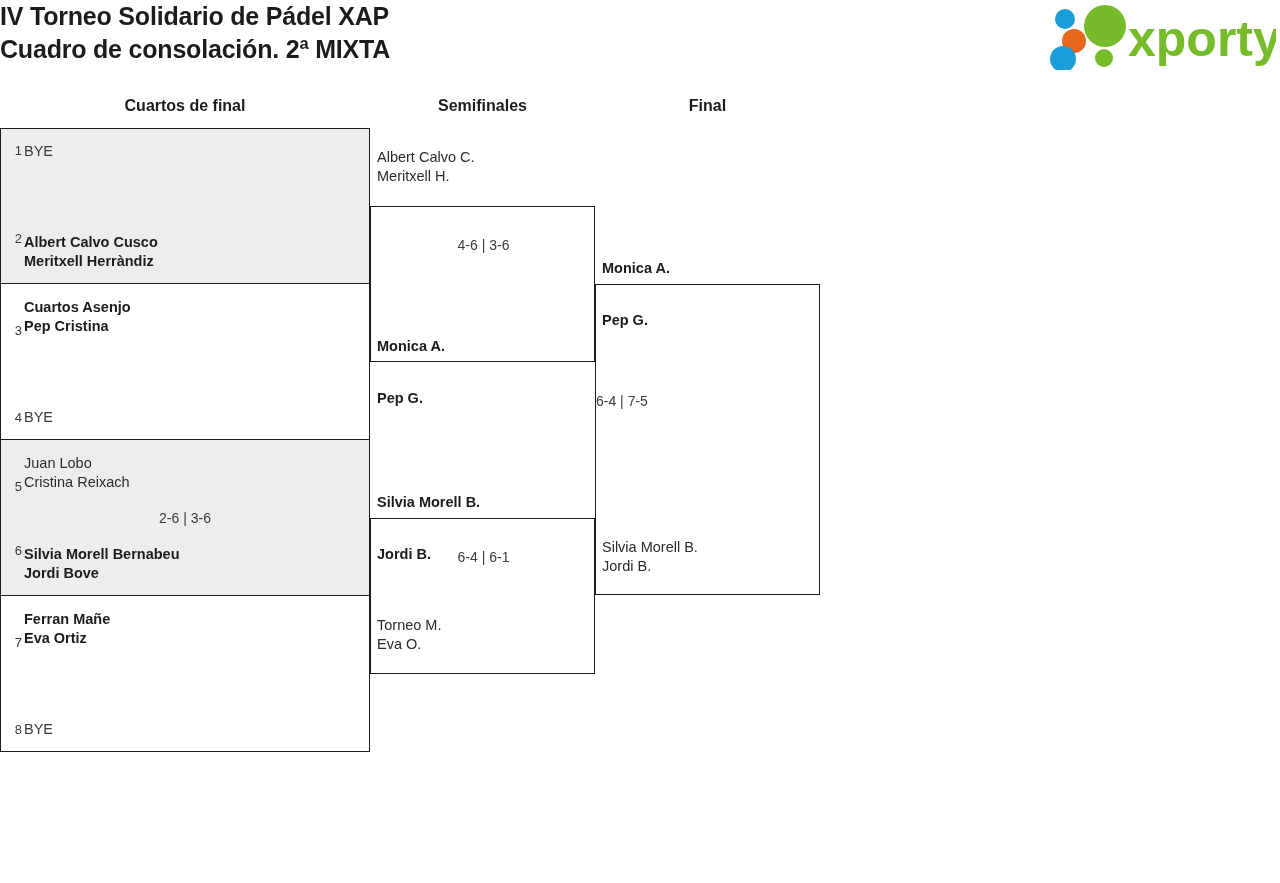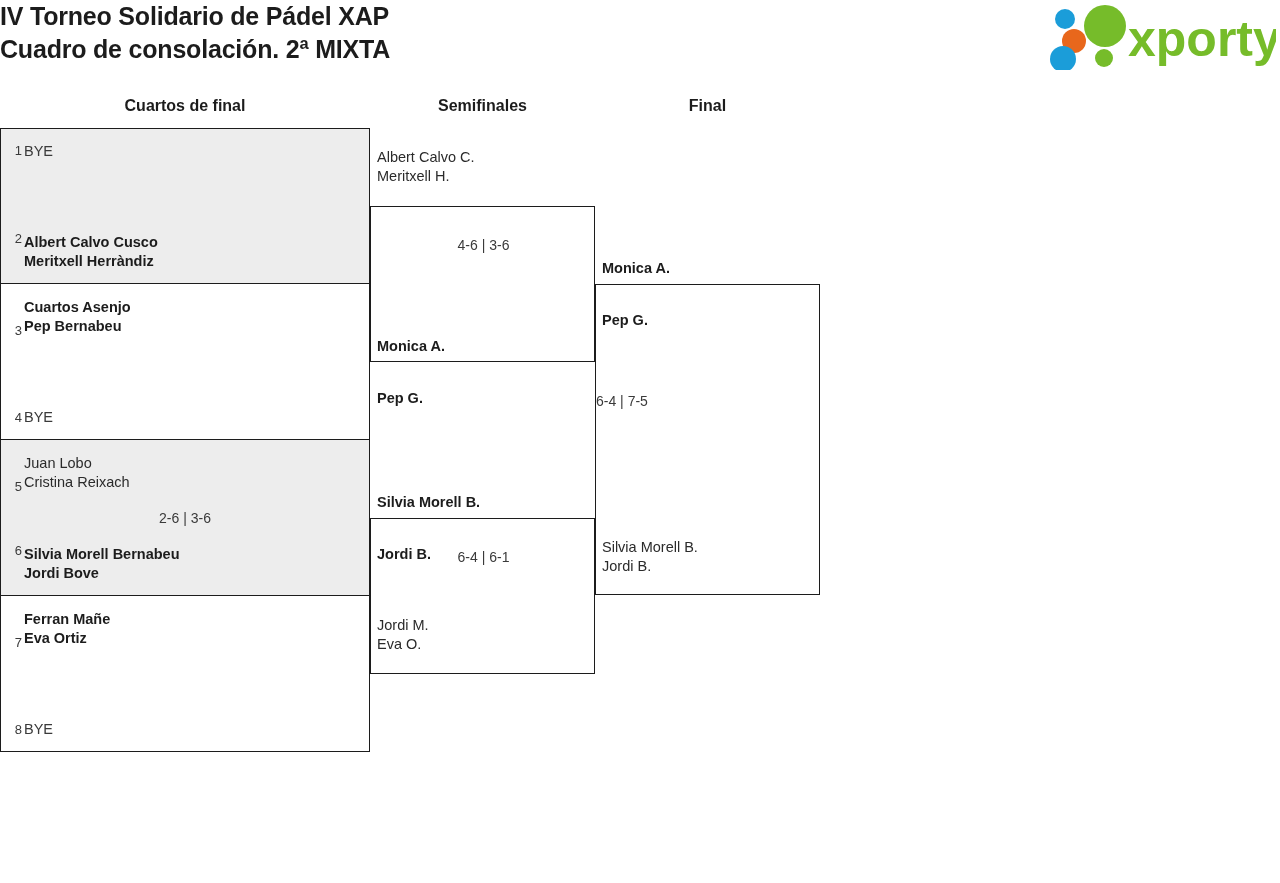--- a/index.html
+++ b/index.html
@@ -185,21 +185,21 @@
         </div>
       </div>
       <div class="r1-score"></div>
     </div>
 
     <div class="r1-match plain" id="m2">
       <div class="slot top">
         <div class="seed two-line">3</div>
         <div class="names">
           <div class="nm win">Cuartos Asenjo</div>
-          <div class="nm win">Pep Bernabeu</div>
+          <div class="nm win">Pep Cristina</div>
         </div>
       </div>
       <div class="slot bottom">
         <div class="seed">4</div>
         <div class="names">
           <div class="bye">BYE</div>
         </div>
       </div>
       <div class="r1-score"></div>
     </div>
@@ -254,21 +254,21 @@
     </div>
     <div class="adv win" id="adv-r2-2">
       <div class="nm2">Monica A.</div>
       <div class="nm2">Pep G.</div>
     </div>
     <div class="adv win" id="adv-r2-3">
       <div class="nm2">Silvia Morell B.</div>
       <div class="nm2">Jordi B.</div>
     </div>
     <div class="adv" id="adv-r2-4">
-      <div class="nm2">Jordi M.</div>
+      <div class="nm2">Torneo M.</div>
       <div class="nm2">Eva O.</div>
     </div>
 
     <div class="r3-box">
       <div class="r3-score">6-4 | 7-5</div>
     </div>
 
     <div class="adv win" id="adv-r3-1">
       <div class="nm2">Monica A.</div>
       <div class="nm2">Pep G.</div>

